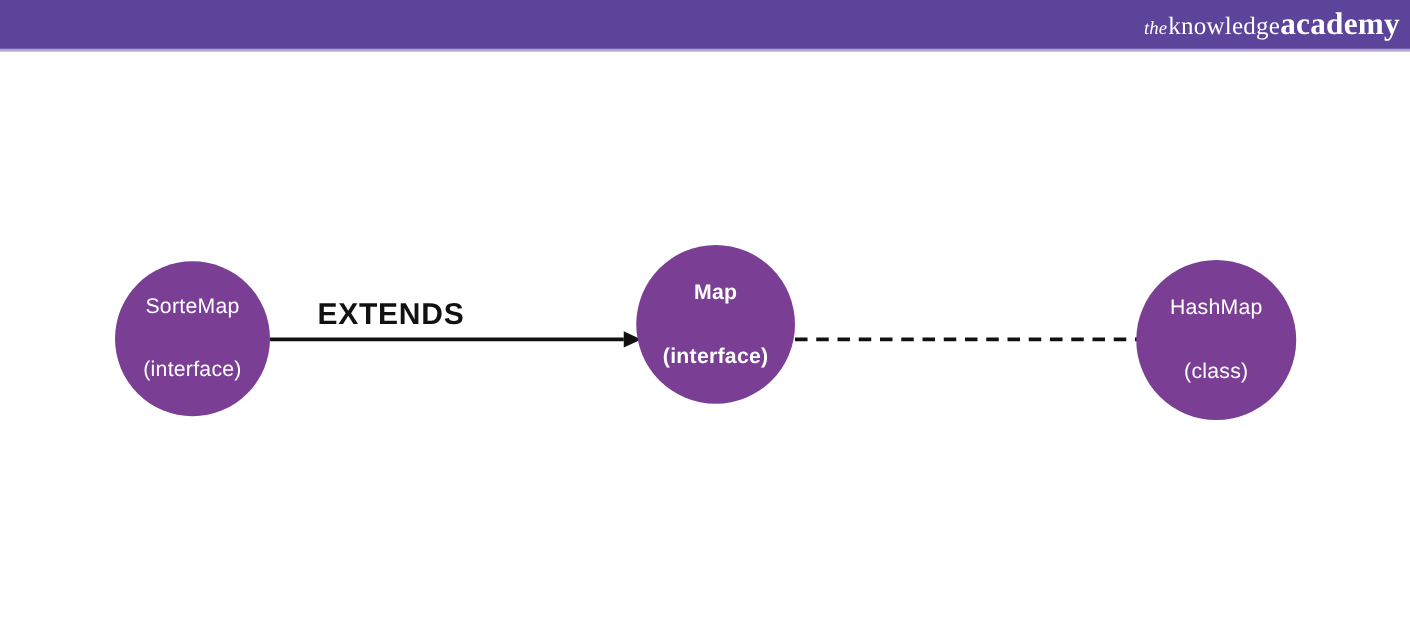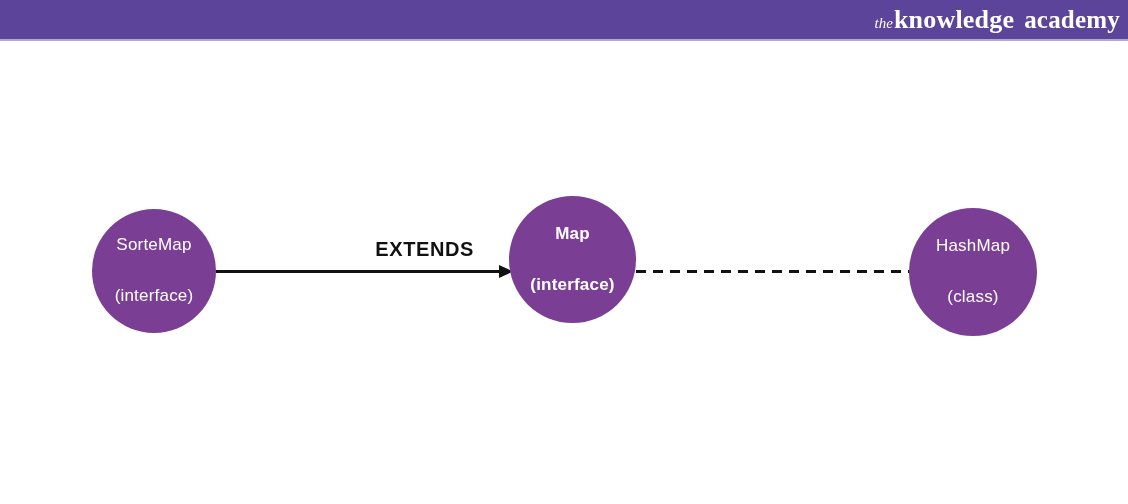--- a/index.html
+++ b/index.html
@@ -39,29 +39,28 @@
     white-space: nowrap;
     line-height: 1;
   }
   .logo .the {
     font-style: italic;
     font-size: 15px;
     font-weight: 400;
     margin-right: 1px;
   }
   .logo .knowledge {
-    font-size: 26px;
-    font-weight: 700;
+    font-size: 20px;
+    font-weight: 400;
     letter-spacing: 0.2px;
   }
   .logo .academy {
     font-size: 25px;
     font-weight: 700;
     letter-spacing: 0.2px;
-    margin-left: 10px;
   }
   .node {
     position: absolute;
     border-radius: 50%;
     background: var(--node-fill);
     color: var(--node-text);
     display: flex;
     flex-direction: column;
     align-items: center;
     justify-content: center;
@@ -90,22 +89,22 @@
   .connector-line.dashed {
     stroke-dasharray: 10 7;
   }
   .arrowhead {
     fill: var(--connector);
     stroke: none;
   }
   .edge-label {
     position: absolute;
     width: 220px;
-    text-align: right;
-    font-size: 20px;
+    text-align: left;
+    font-size: 24px;
     font-weight: 700;
     letter-spacing: 0.6px;
     color: var(--label-color);
   }
   .label-extends    { left: 254px; top: 238px; }
   .label-implements { left: 678px; top: 281px; }
 </style>
 </head>
 <body>
 

